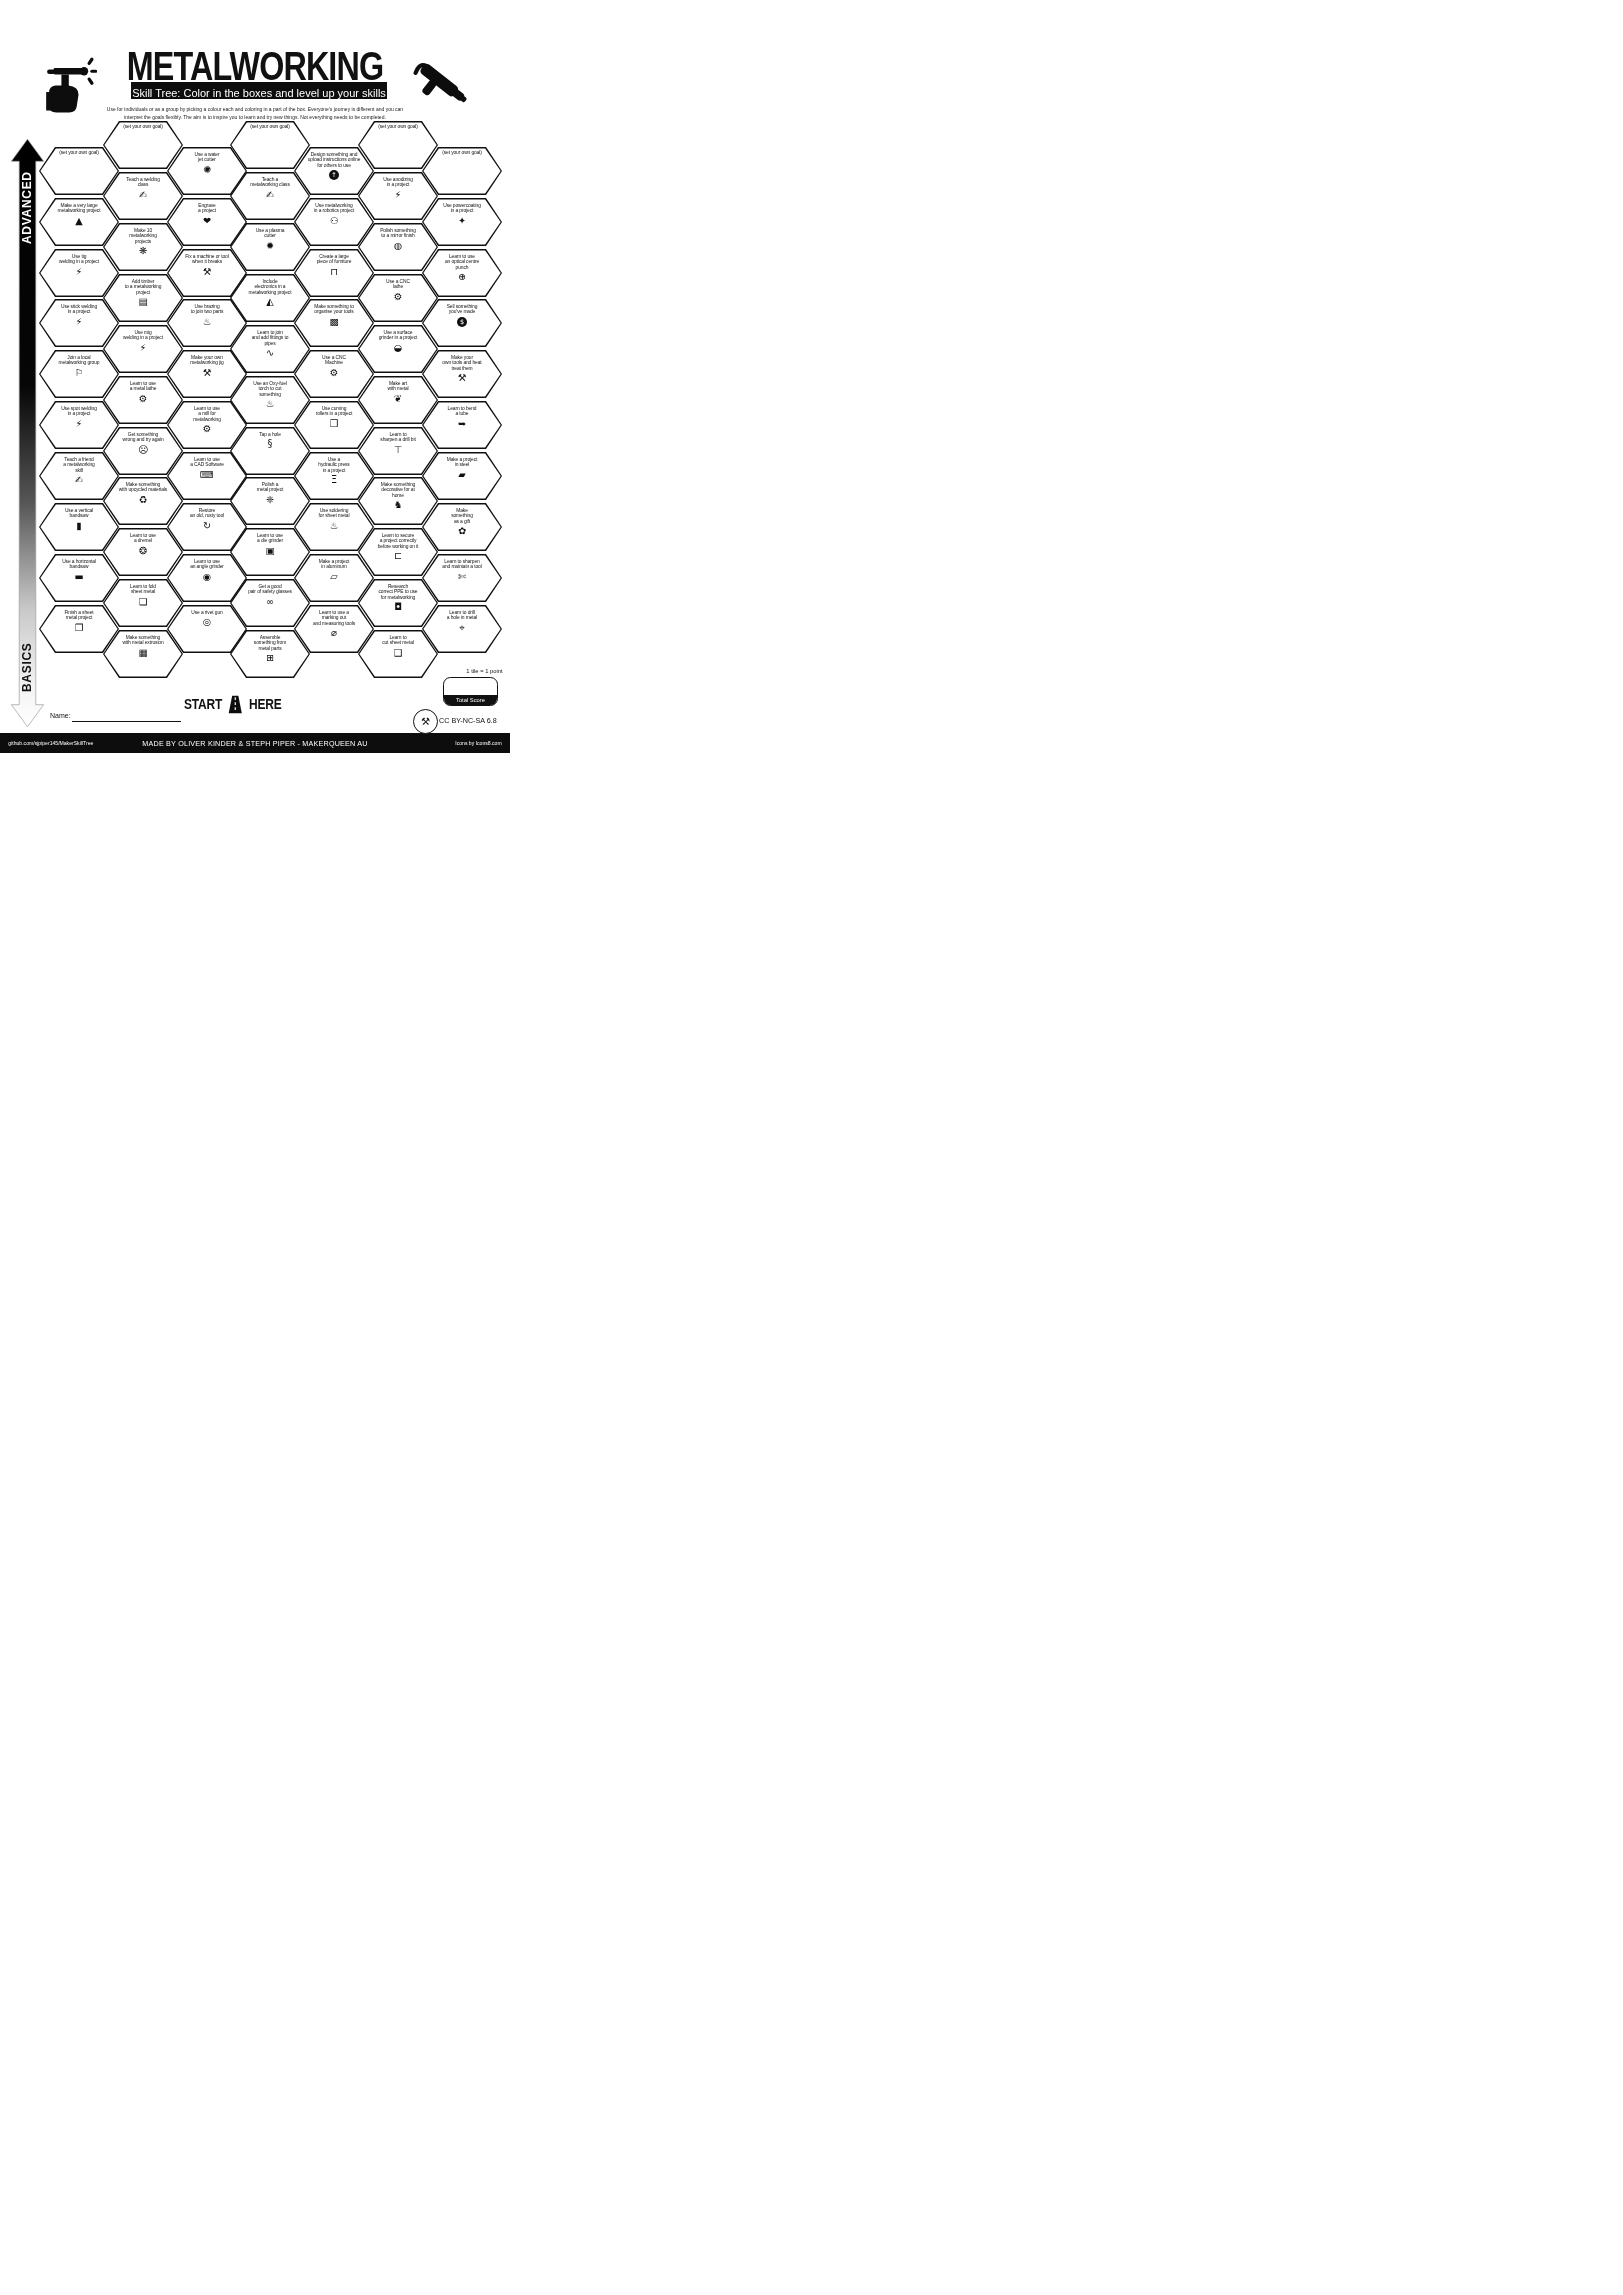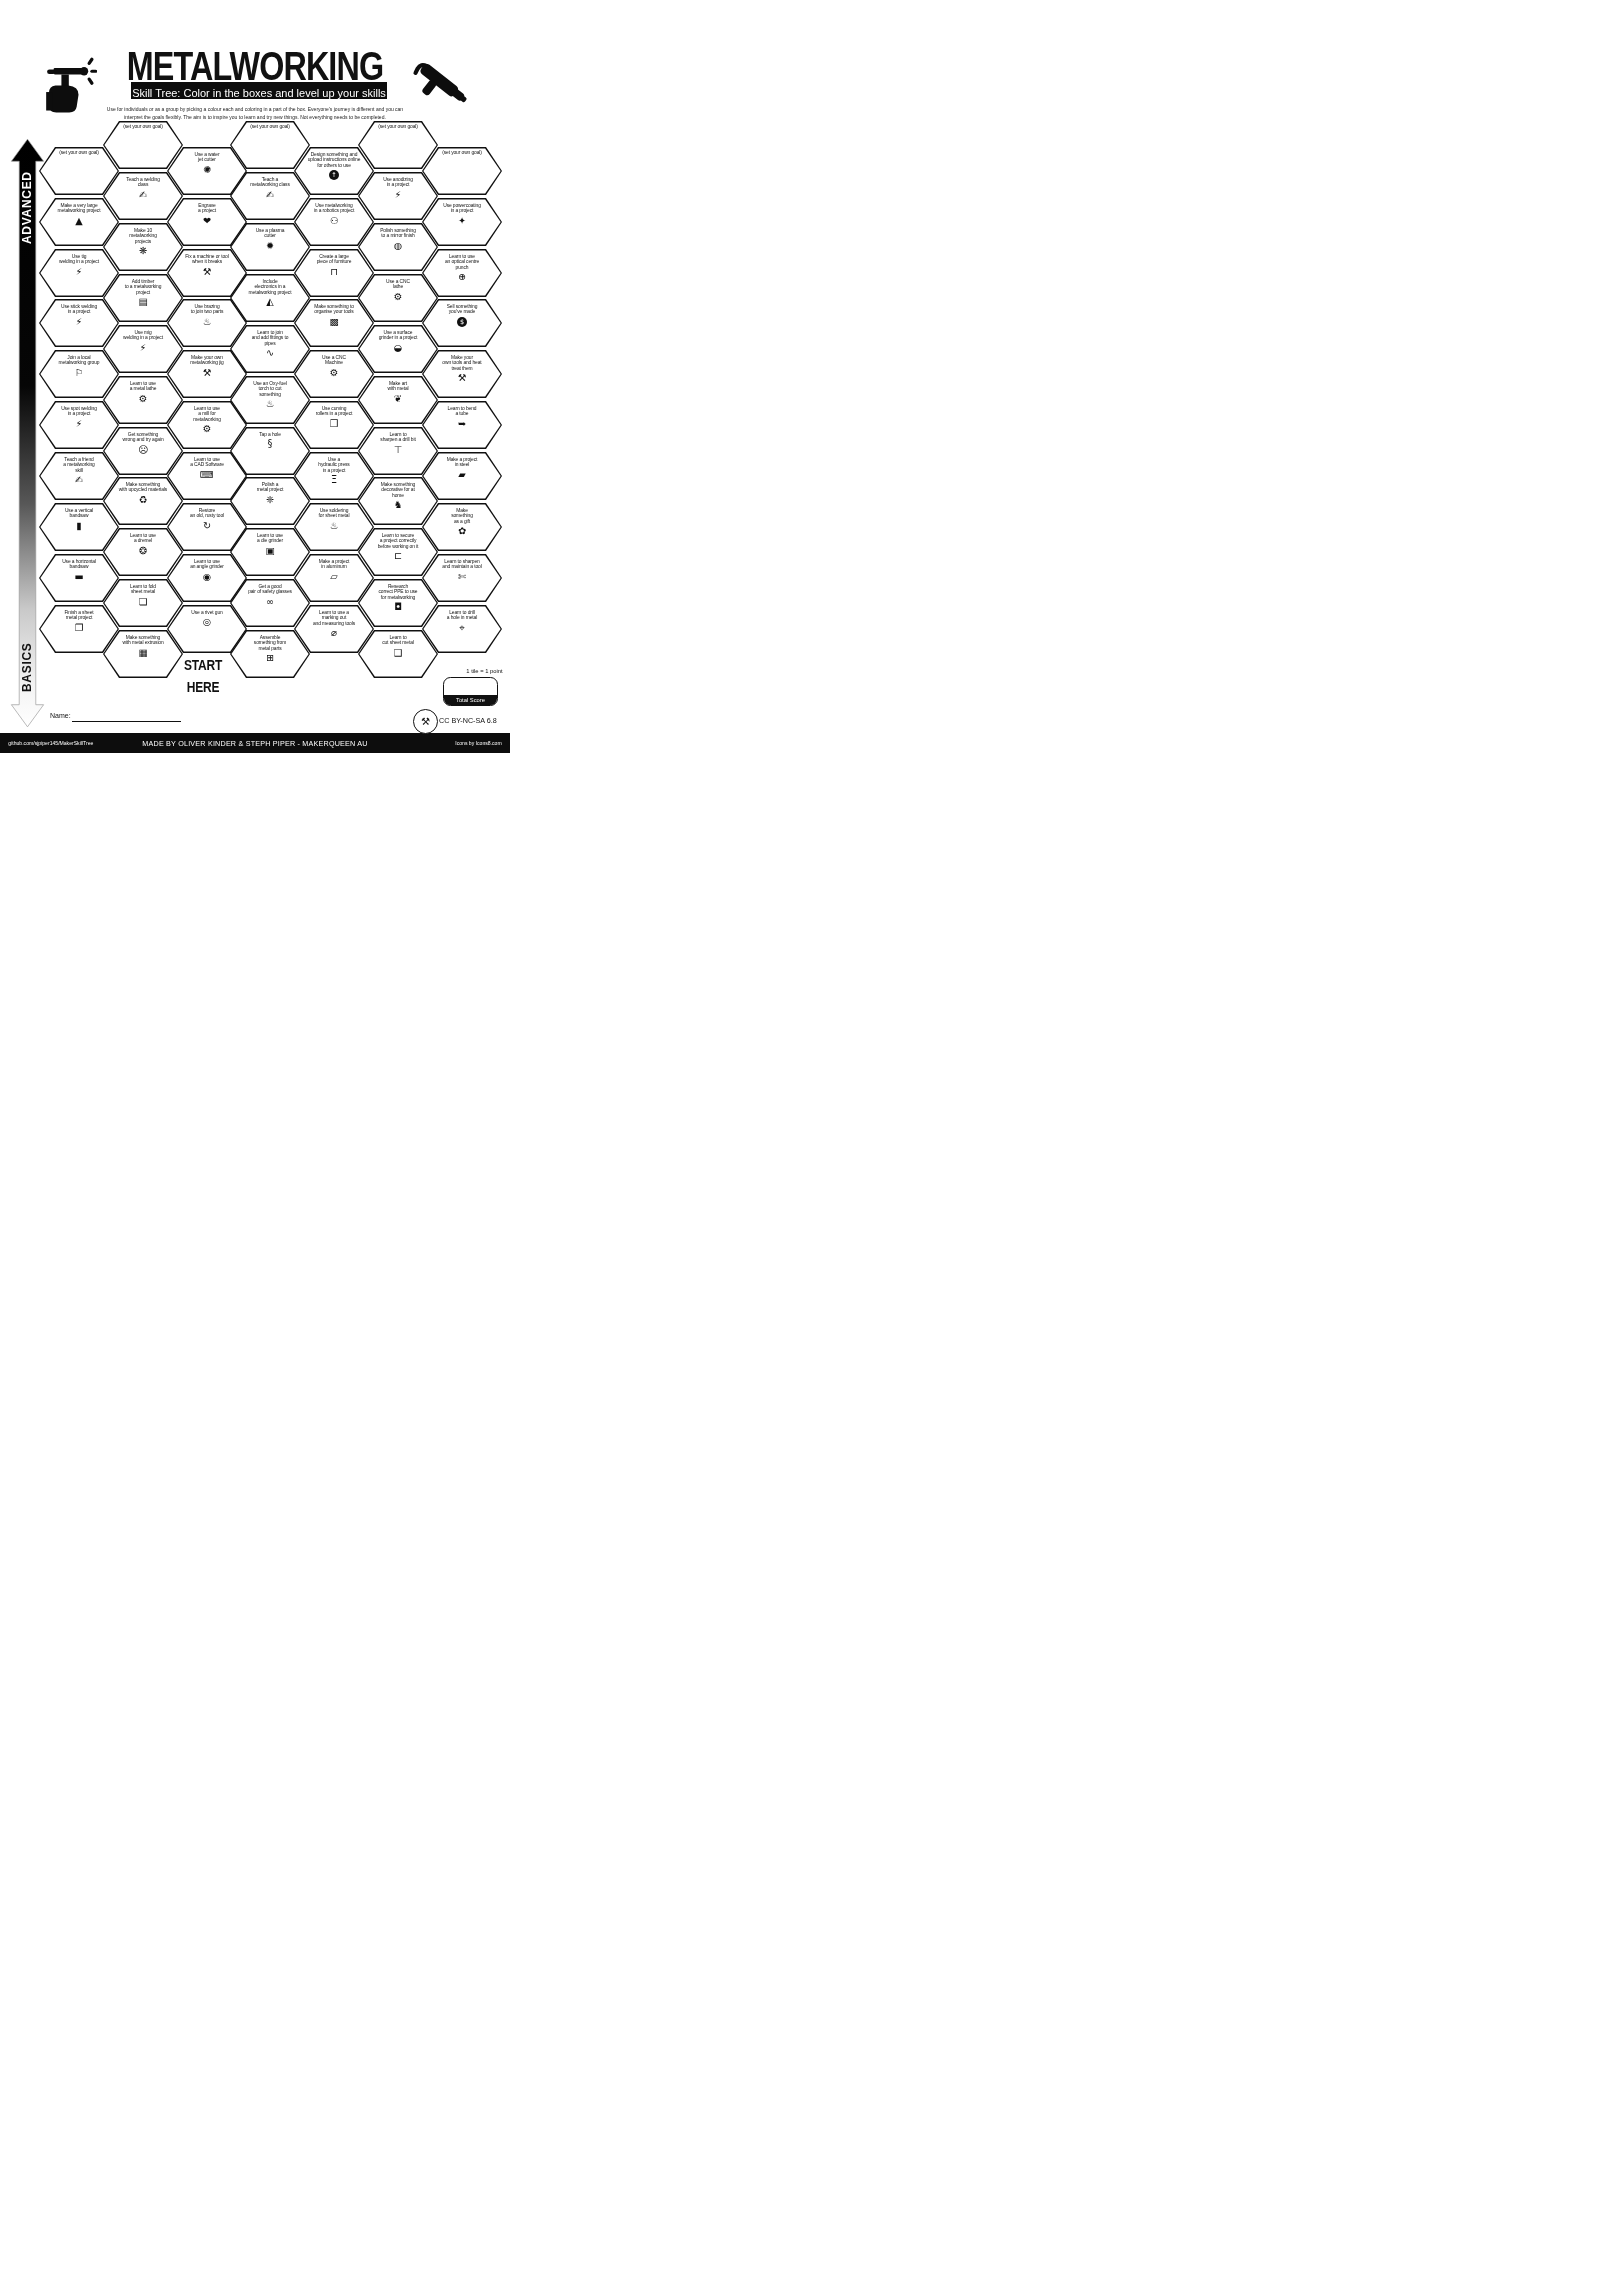--- a/index.html
+++ b/index.html
@@ -36,22 +36,22 @@
                justify-content:flex-start;padding-top:4.6px;gap:1.4px;}
   .hex.goal .hex-content{padding-top:3.2px;}
   .hex-label{font-size:4.9px;line-height:1.13;text-align:center;white-space:pre-line;
              letter-spacing:-0.1px;color:#111;}
   .hex-icon{font-size:9.7px;line-height:1;color:#111;margin-top:0.5px;
             font-family:"DejaVu Sans",sans-serif;}
   .hex-icon.badge{background:#111;color:#fff;width:10.2px;height:10.2px;border-radius:50%;
                   font-size:6.5px;line-height:10.2px;text-align:center;}
 
   
-  .start-here{position:absolute;left:184px;top:626px;height:22px;display:flex;
-              align-items:center;gap:4.2px;flex-direction:column;}
+  .start-here{position:absolute;left:184px;top:661px;height:22px;display:flex;
+              align-items:center;gap:4.2px;}
   .start-here .word{font-size:12px;font-weight:800;letter-spacing:-0.2px;
                     transform:scaleY(1.15);display:inline-block;}
   .name-label{position:absolute;left:50px;top:680px;font-size:7px;}
   .name-line{position:absolute;left:72px;top:679px;width:109px;height:10.2px;
              border-bottom:1.2px solid #111;}
   .tile-note{position:absolute;right:7.4px;top:636px;font-size:5.8px;}
   .score-box{position:absolute;left:443px;top:645px;width:55px;height:29px;background:#fff;
              border:1.4px solid #111;border-radius:7.4px;overflow:hidden;box-sizing:border-box;}
   .score-box .score-label{position:absolute;left:0;right:0;bottom:0;height:10.2px;background:#111;
              color:#fff;font-size:5.8px;line-height:10.2px;text-align:center;}

